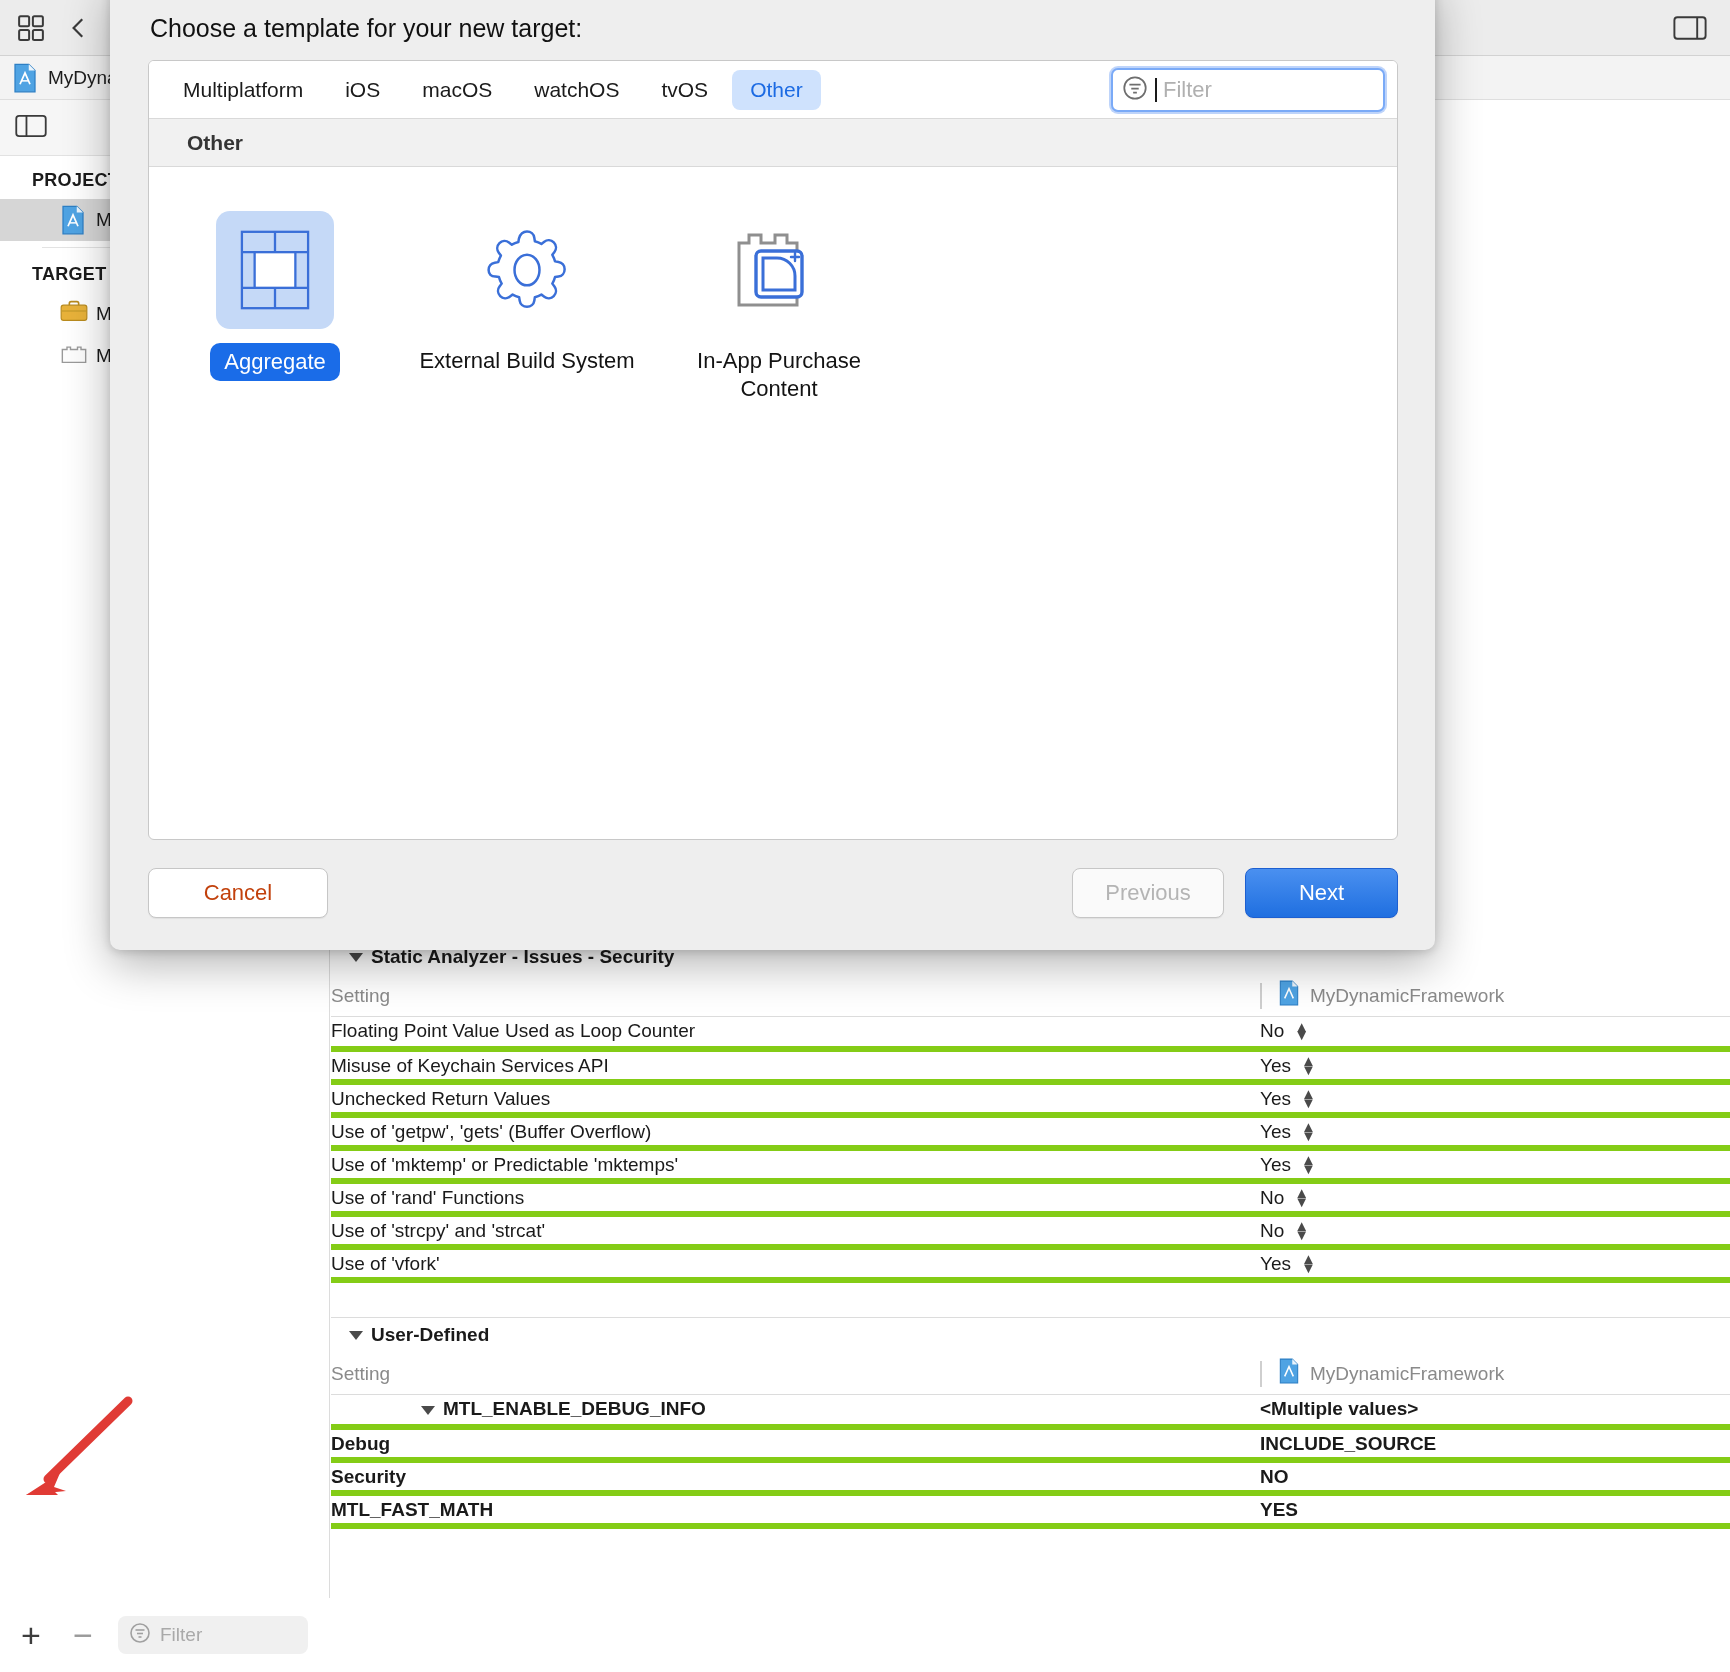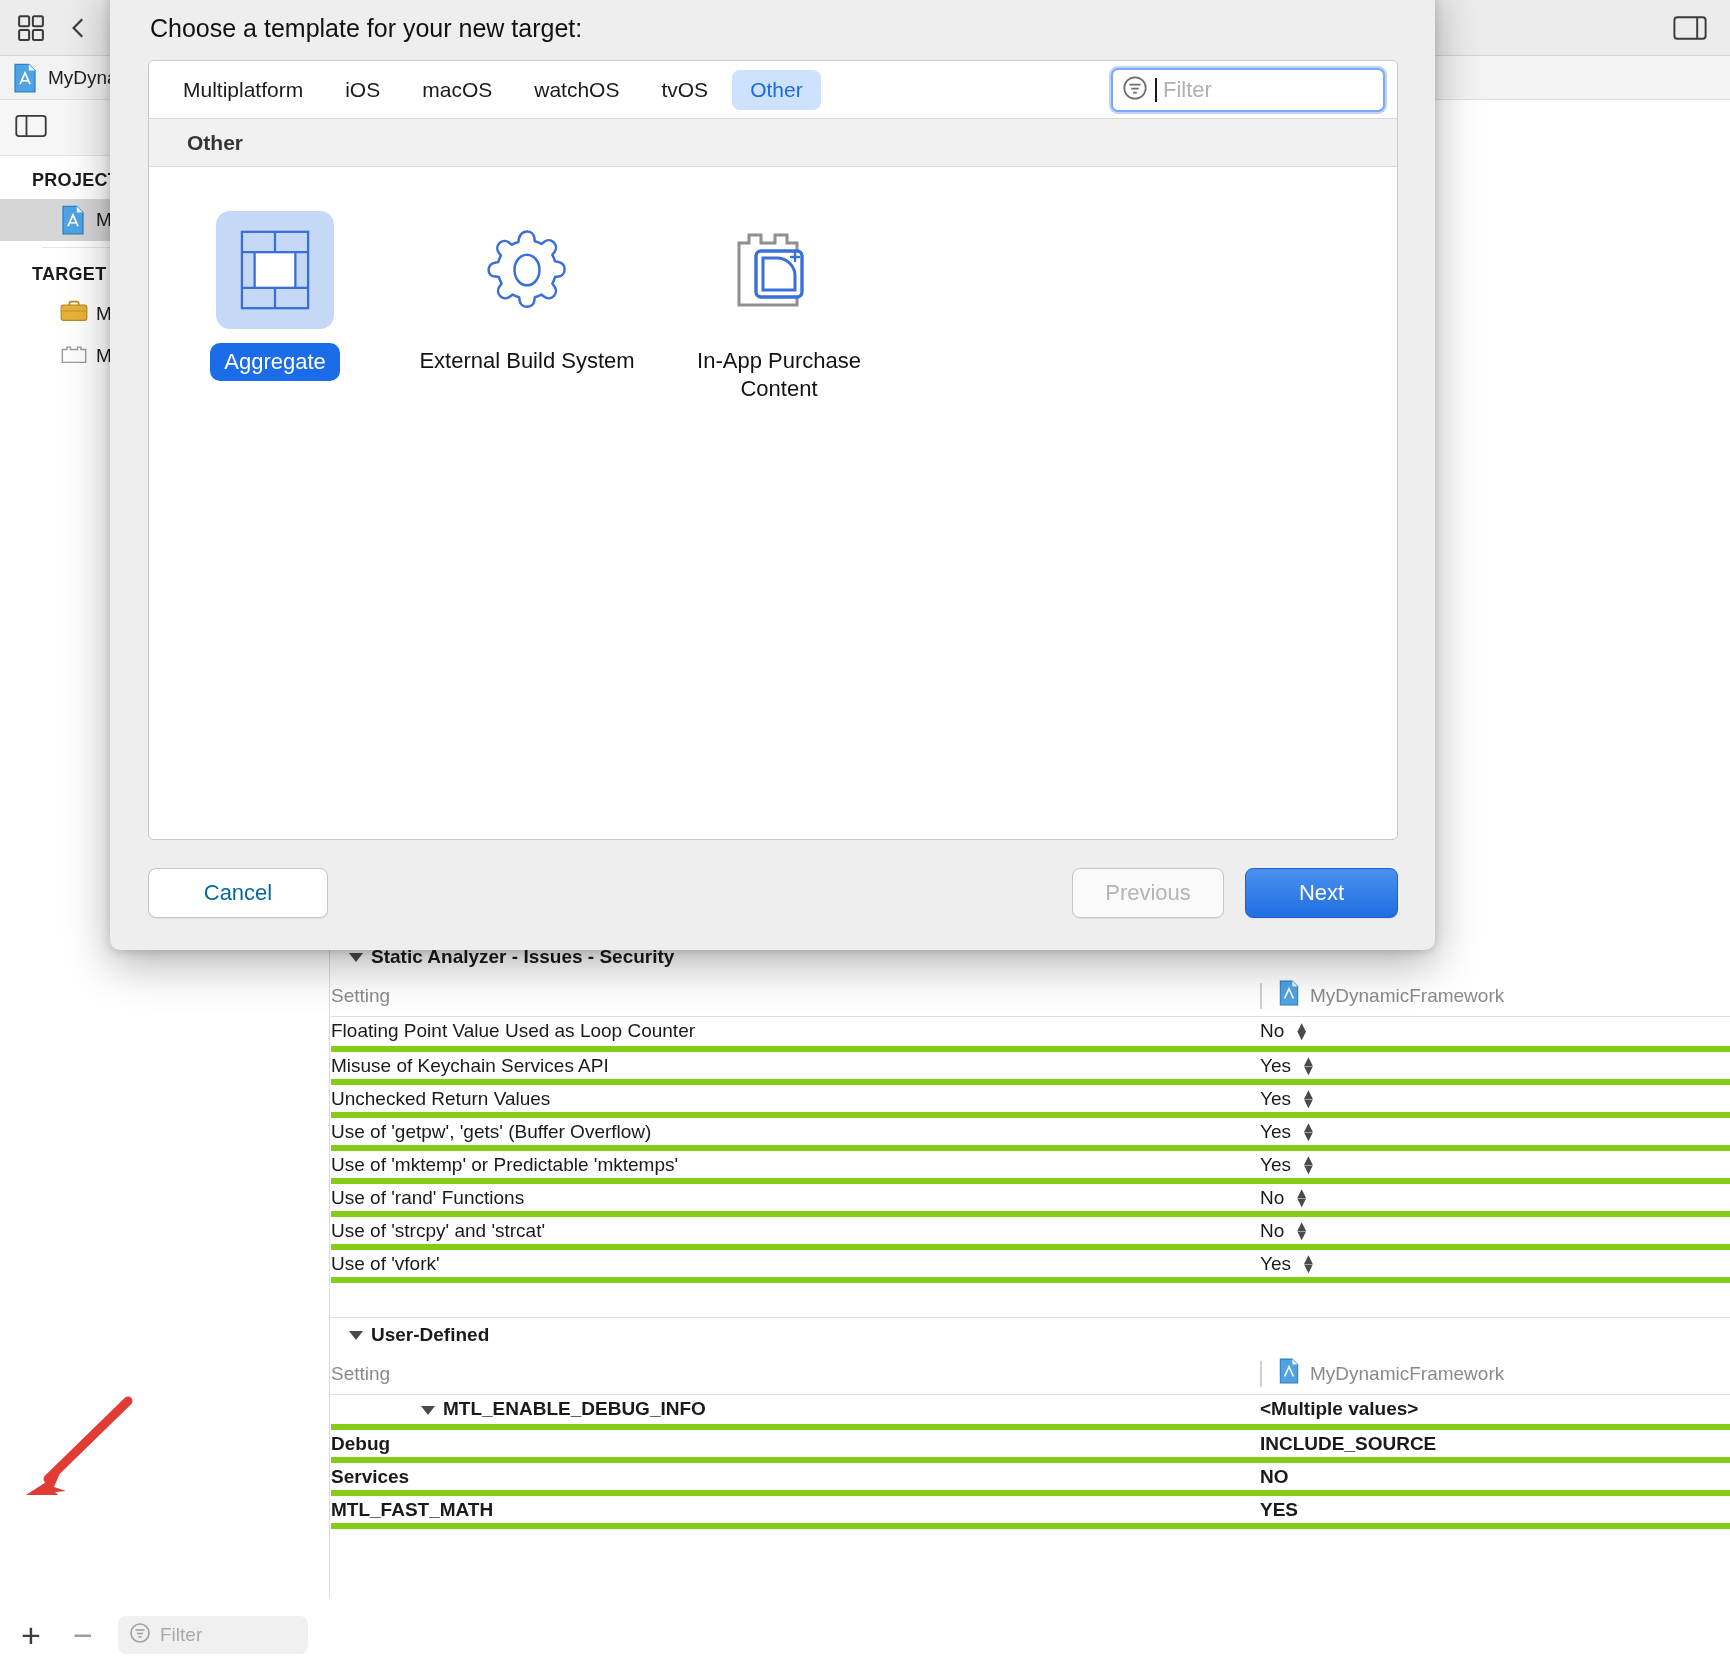--- a/index.html
+++ b/index.html
@@ -135,21 +135,21 @@
   }
   .tpl-icon-box.sel { background:#c5d9f7; }
   .tpl-label {
     margin-top:14px; font-size:22px; color:#131313; text-align:center; line-height:1.28; padding:4px 12px; border-radius:10px;
   }
   .tpl-label.sel { background:#1a6ce8; color:#fff; padding:5px 14px; }
 
   .btn-row { position:absolute; left:148px; top:868px; width:1250px; height:56px; }
   .btn {
     position:absolute; height:50px; border-radius:8px; display:flex; align-items:center; justify-content:center;
-    font-size:22px; border:1px solid #c6c6c6; background:#fff; color:#0369a1;
+    font-size:22px; border:1px solid #c6c6c6; background:#fff; color:#c2410c;
     box-shadow:0 1px 1px rgba(0,0,0,.06);
   }
   .btn.cancel { left:0; width:180px; }
   .btn.previous { left:924px; width:152px; color:#b4b4b4; background:#fafafa; }
   .btn.next {
     left:1097px; width:153px; border-color:#1d5fd0;
     background:linear-gradient(#4a90f0,#1f6fe0); color:#fff;
   }
 </style>
 </head>
@@ -390,21 +390,21 @@
         <td class="col-setting bold" style="padding-left:90px;">
           <span class="tri down" style="display:inline-block;vertical-align:middle;margin-right:8px;"></span><span>MTL_ENABLE_DEBUG_INFO</span>
         </td>
         <td class="col-value bold gray">&lt;Multiple values&gt;</td>
       </tr>
       <tr class="data-row">
         <td class="col-setting bold indent1">Debug</td>
         <td class="col-value bold">INCLUDE_SOURCE</td>
       </tr>
       <tr class="data-row">
-        <td class="col-setting bold indent1">Services</td>
+        <td class="col-setting bold indent1">Security</td>
         <td class="col-value bold">NO</td>
       </tr>
       <tr class="data-row">
         <td class="col-setting bold">MTL_FAST_MATH</td>
         <td class="col-value bold">YES</td>
       </tr>
     </tbody>
       </table>
   </div>
 

